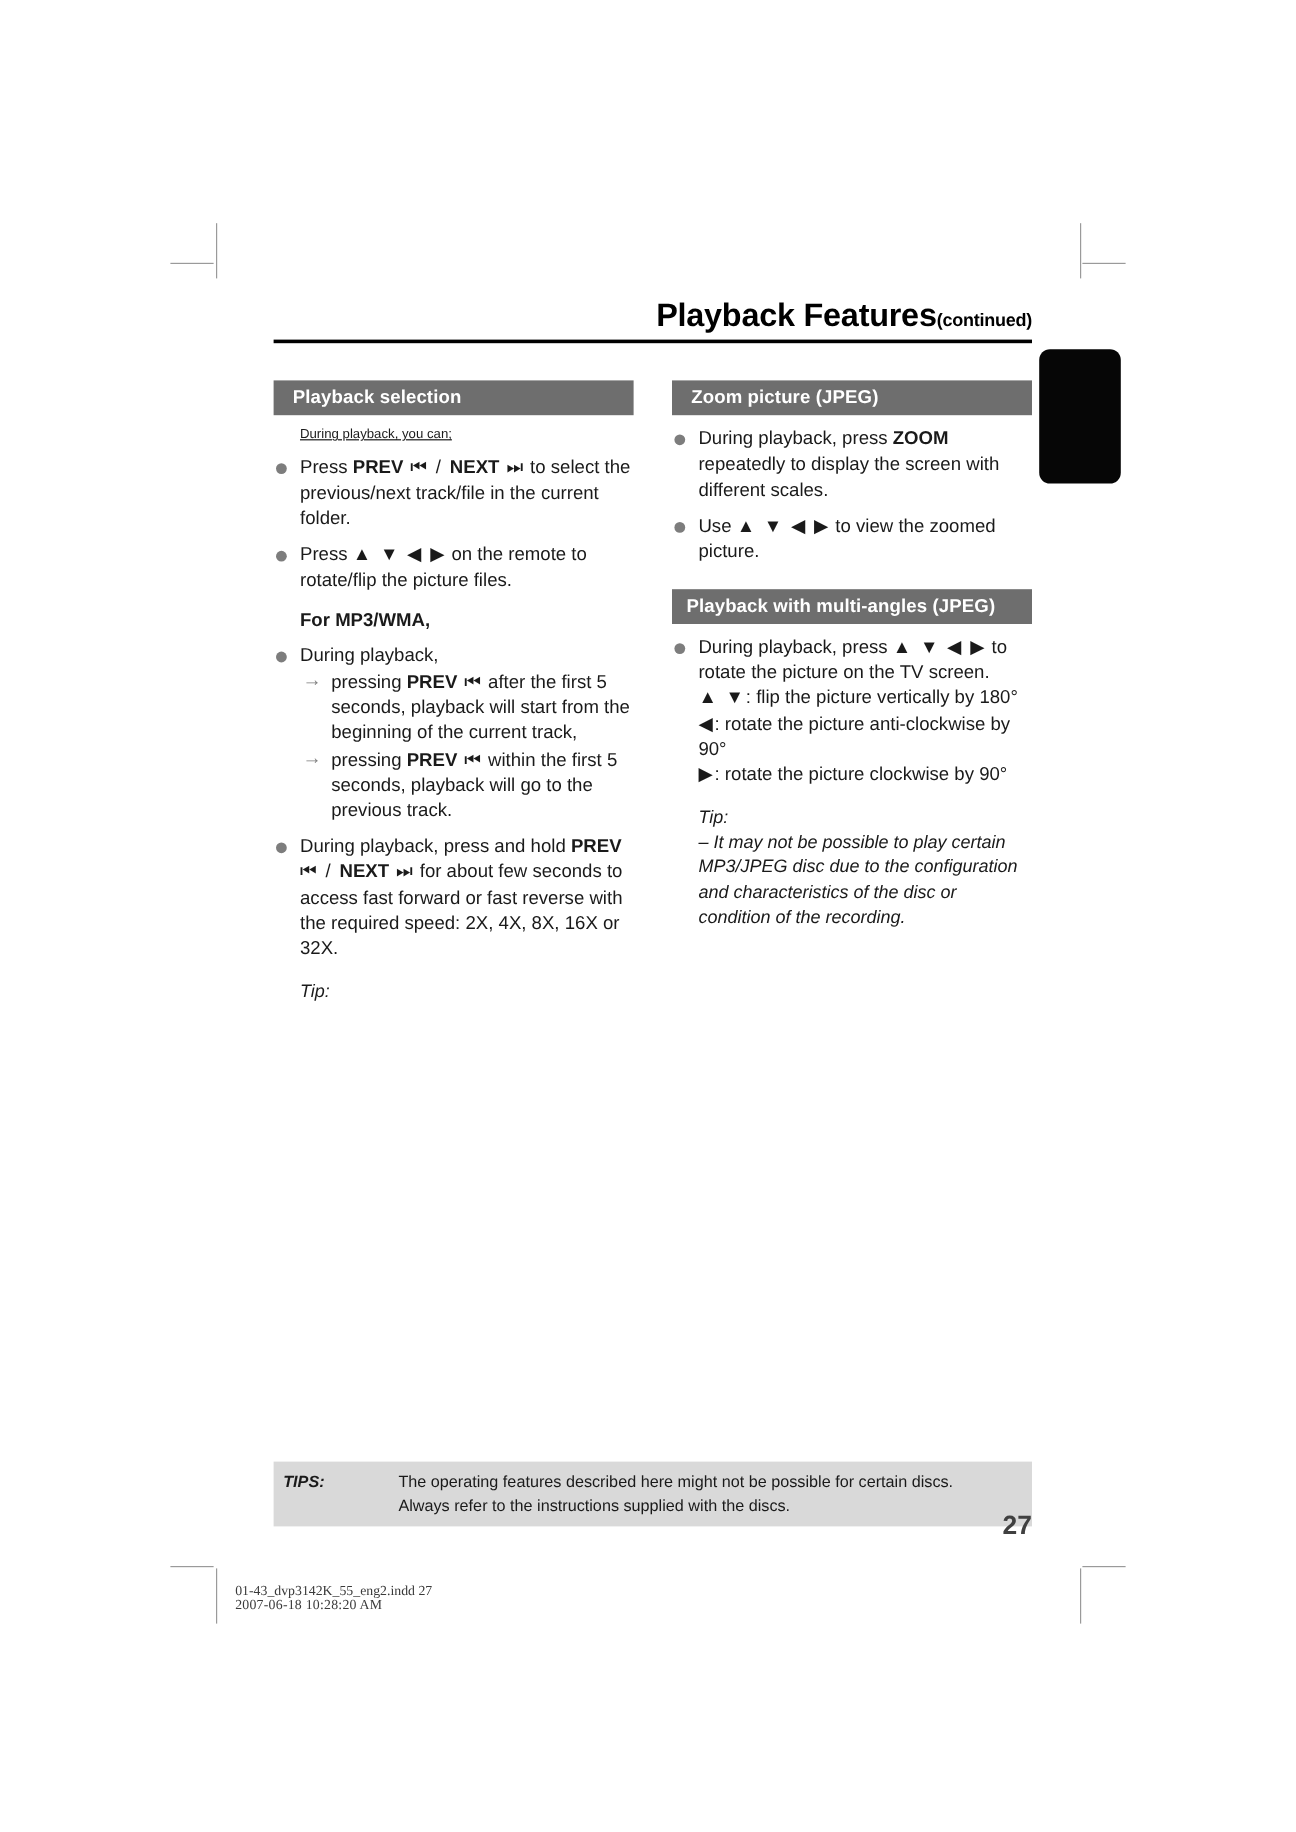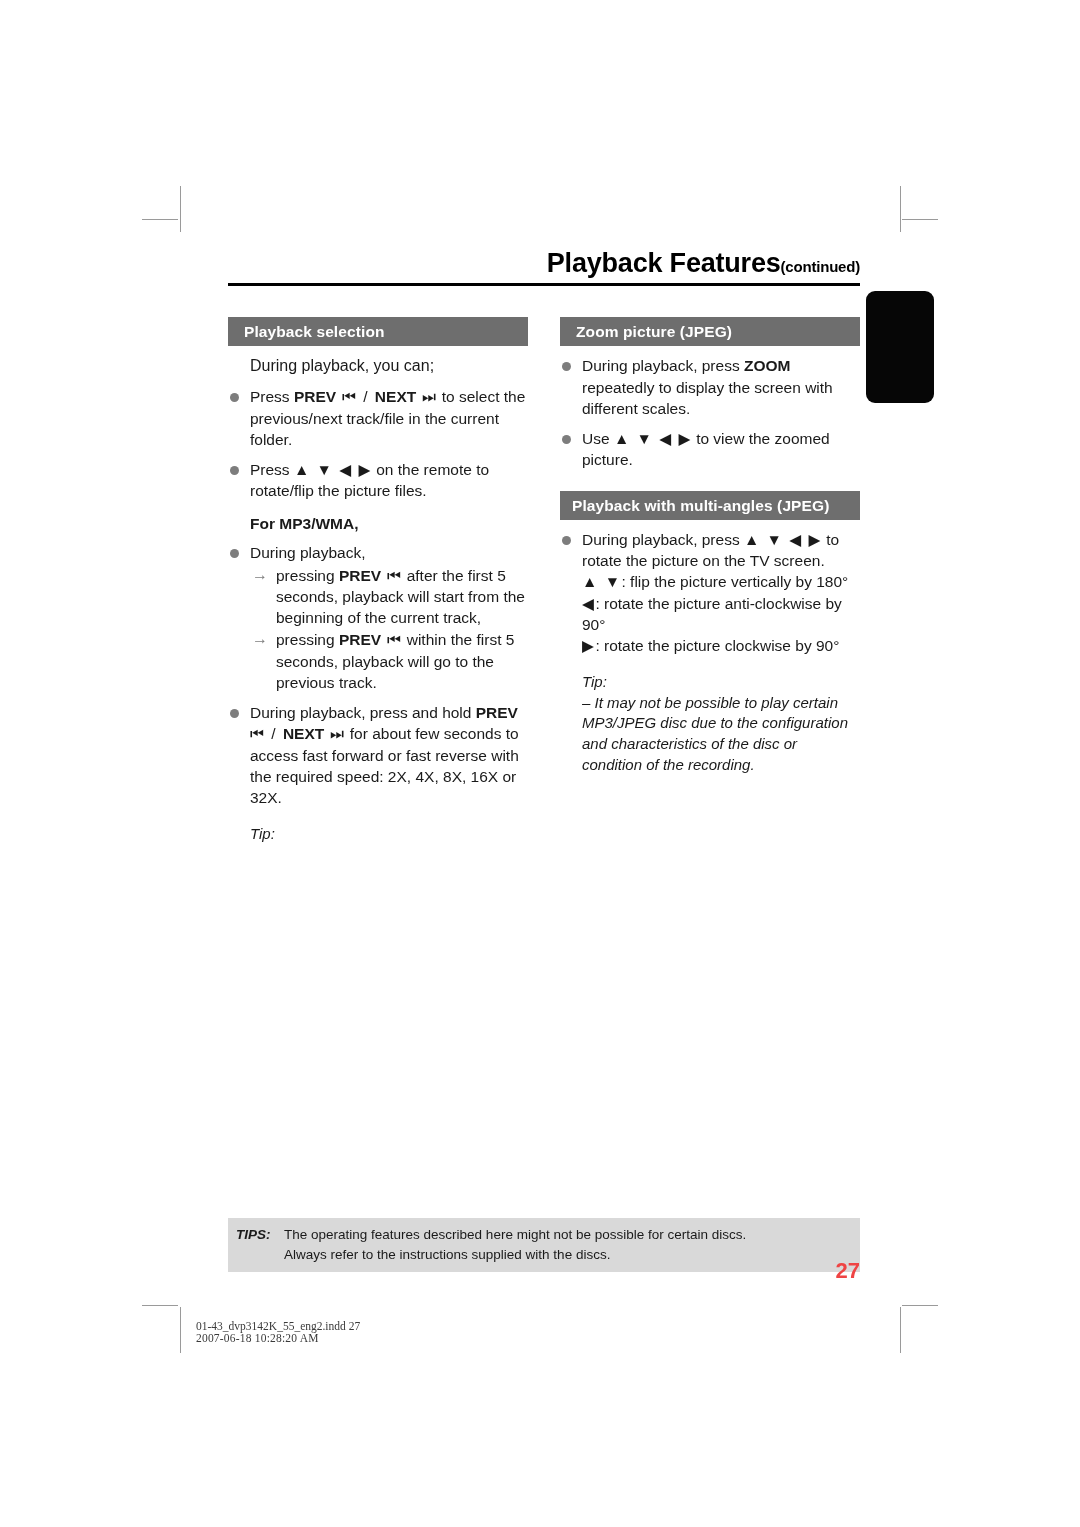--- a/index.html
+++ b/index.html
@@ -96,23 +96,24 @@
     font-size: 15.5px;
     font-weight: bold;
     padding: 5px 0 5px 16px;
     margin-bottom: 9px;
     letter-spacing: 0.1px;
     line-height: 1.25;
   }
   .section-bar.spaced { margin-top: 20px; padding-left: 12px; }
 
   .lead {
-    font-size: 16px;
+    font-size: 11px;
     line-height: 1.37;
     margin: 0 0 9px 22px;
+    text-decoration: underline;
   }
 
   
   ul.blist {
     list-style: none;
     margin: 0;
     padding: 0;
   }
   ul.blist > li {
     position: relative;
@@ -180,39 +181,40 @@
     left: 228px;
     top: 1218px;
     width: 632px;
     background: #d9d9d9;
     padding: 7px 0 8px 0;
   }
   .tips-row {
     display: flex;
     font-size: 13.5px;
     line-height: 1.45;
+    gap: 48px;
   }
   .tips-label {
     width: 56px;
     padding-left: 8px;
     box-sizing: border-box;
     font-weight: bold;
     font-style: italic;
   }
   .tips-lines { flex: 1; }
 
   .page-number {
     position: absolute;
     left: 790px;
     top: 1258px;
     width: 70px;
     text-align: right;
     font-size: 22px;
     font-weight: bold;
-    color: #ef4444;
+    color: #404040;
   }
   .print-footer {
     position: absolute;
     left: 196px;
     top: 1320px;
     width: 700px;
     display: flex;
     justify-content: space-between;
     font-family: "Liberation Serif", serif;
     font-size: 11.5px;

